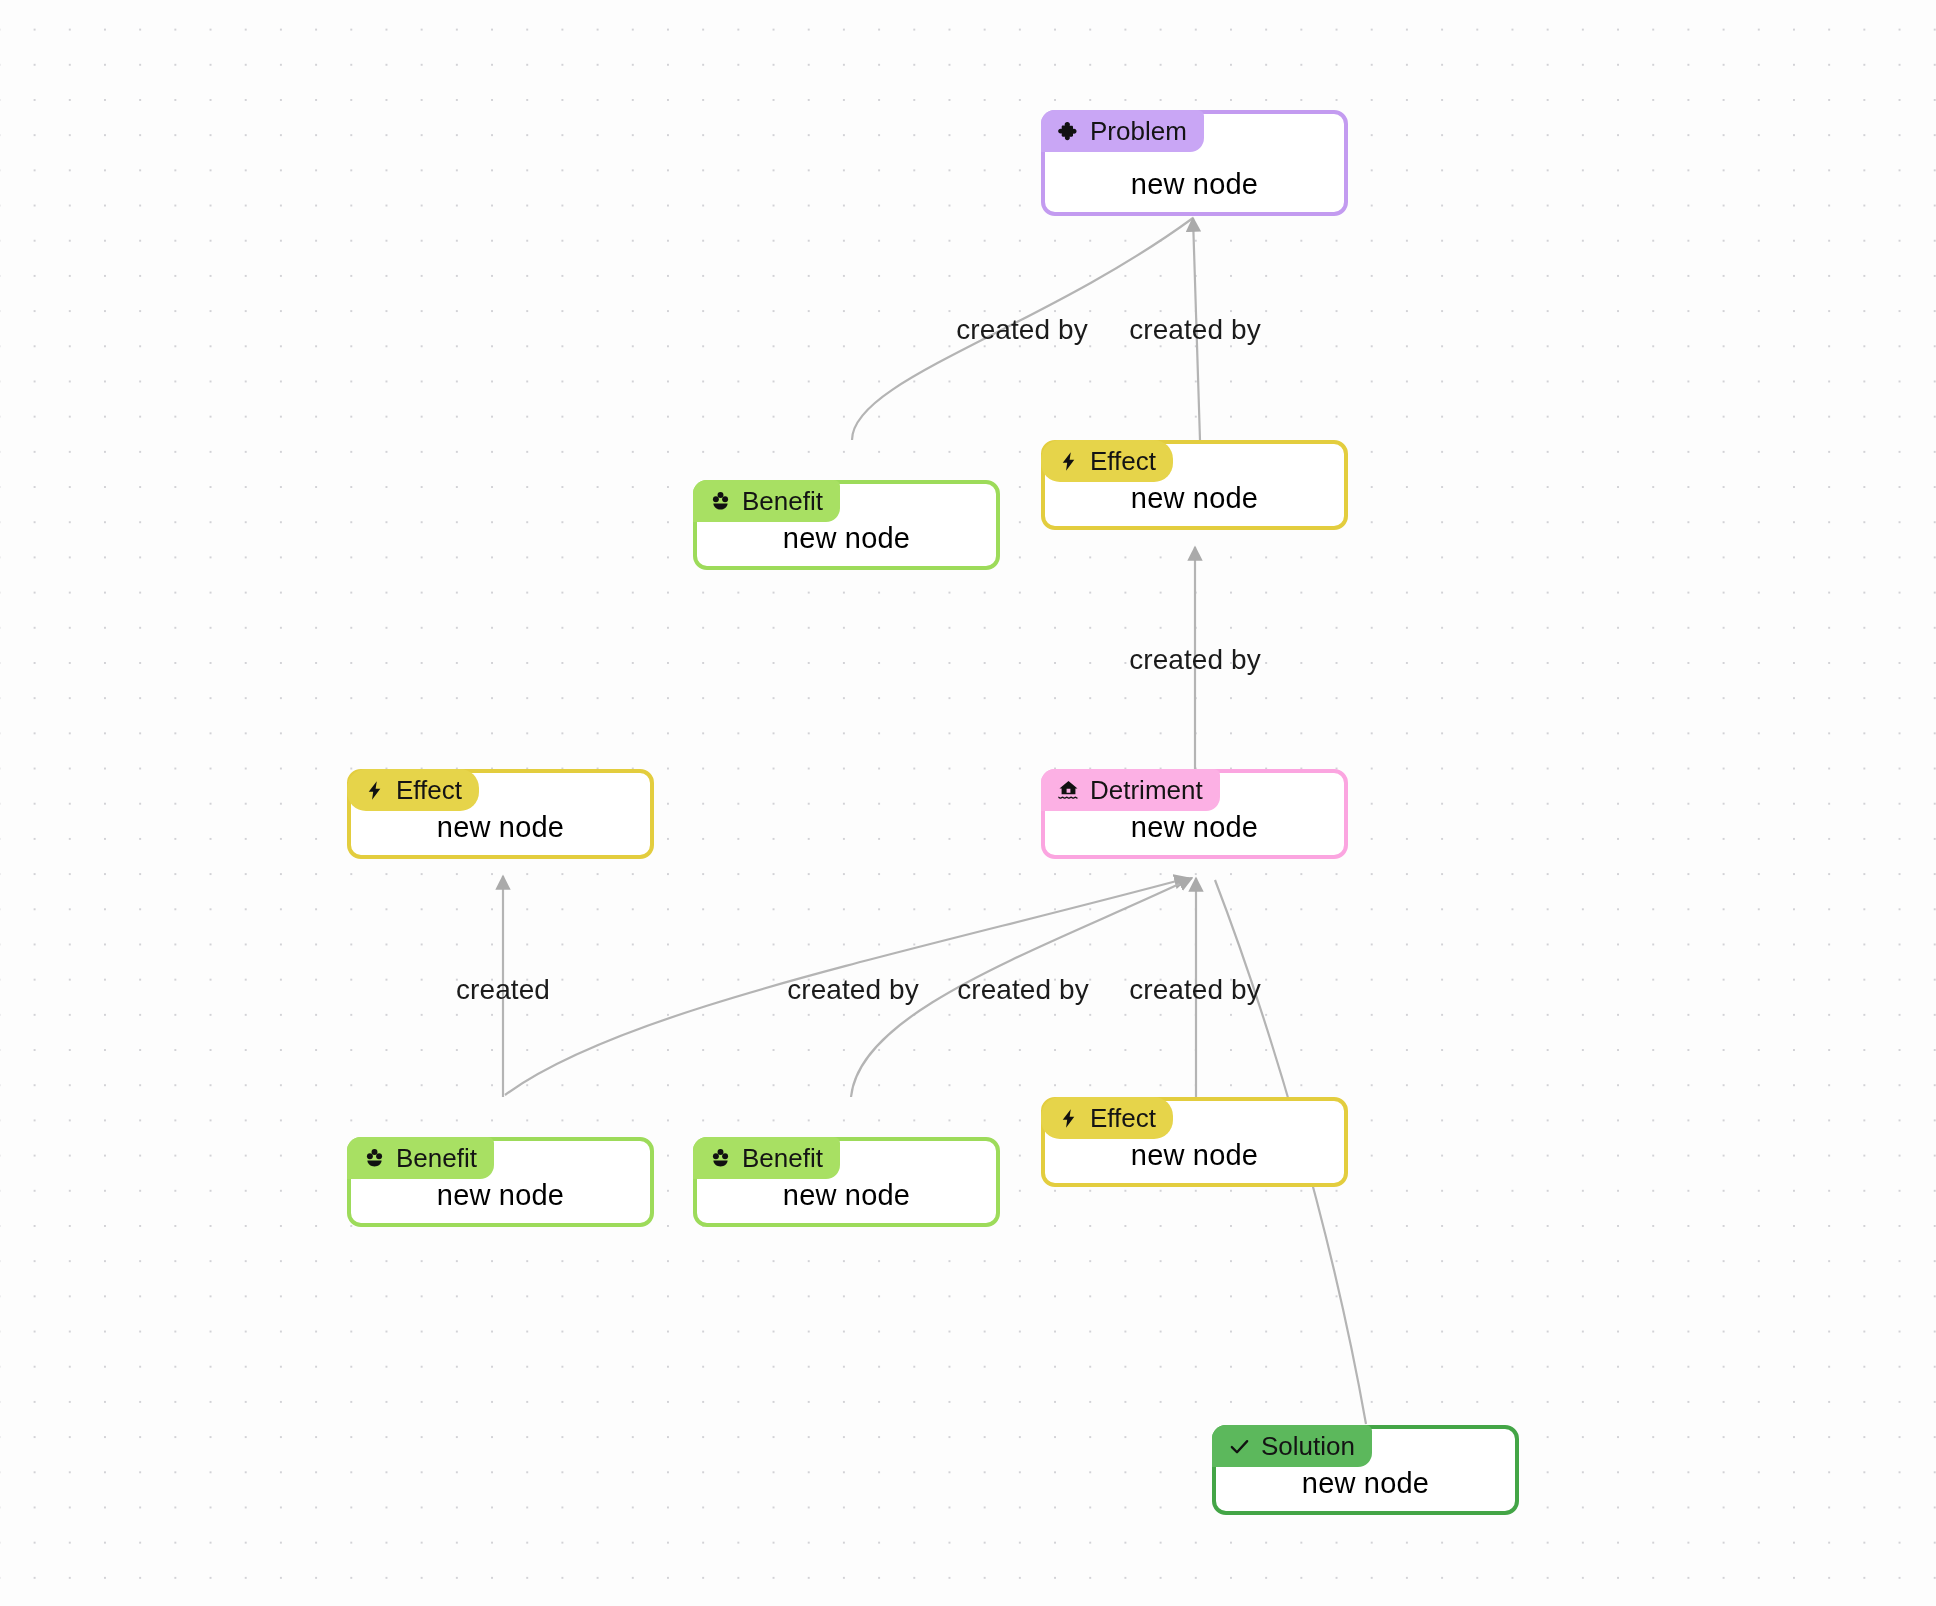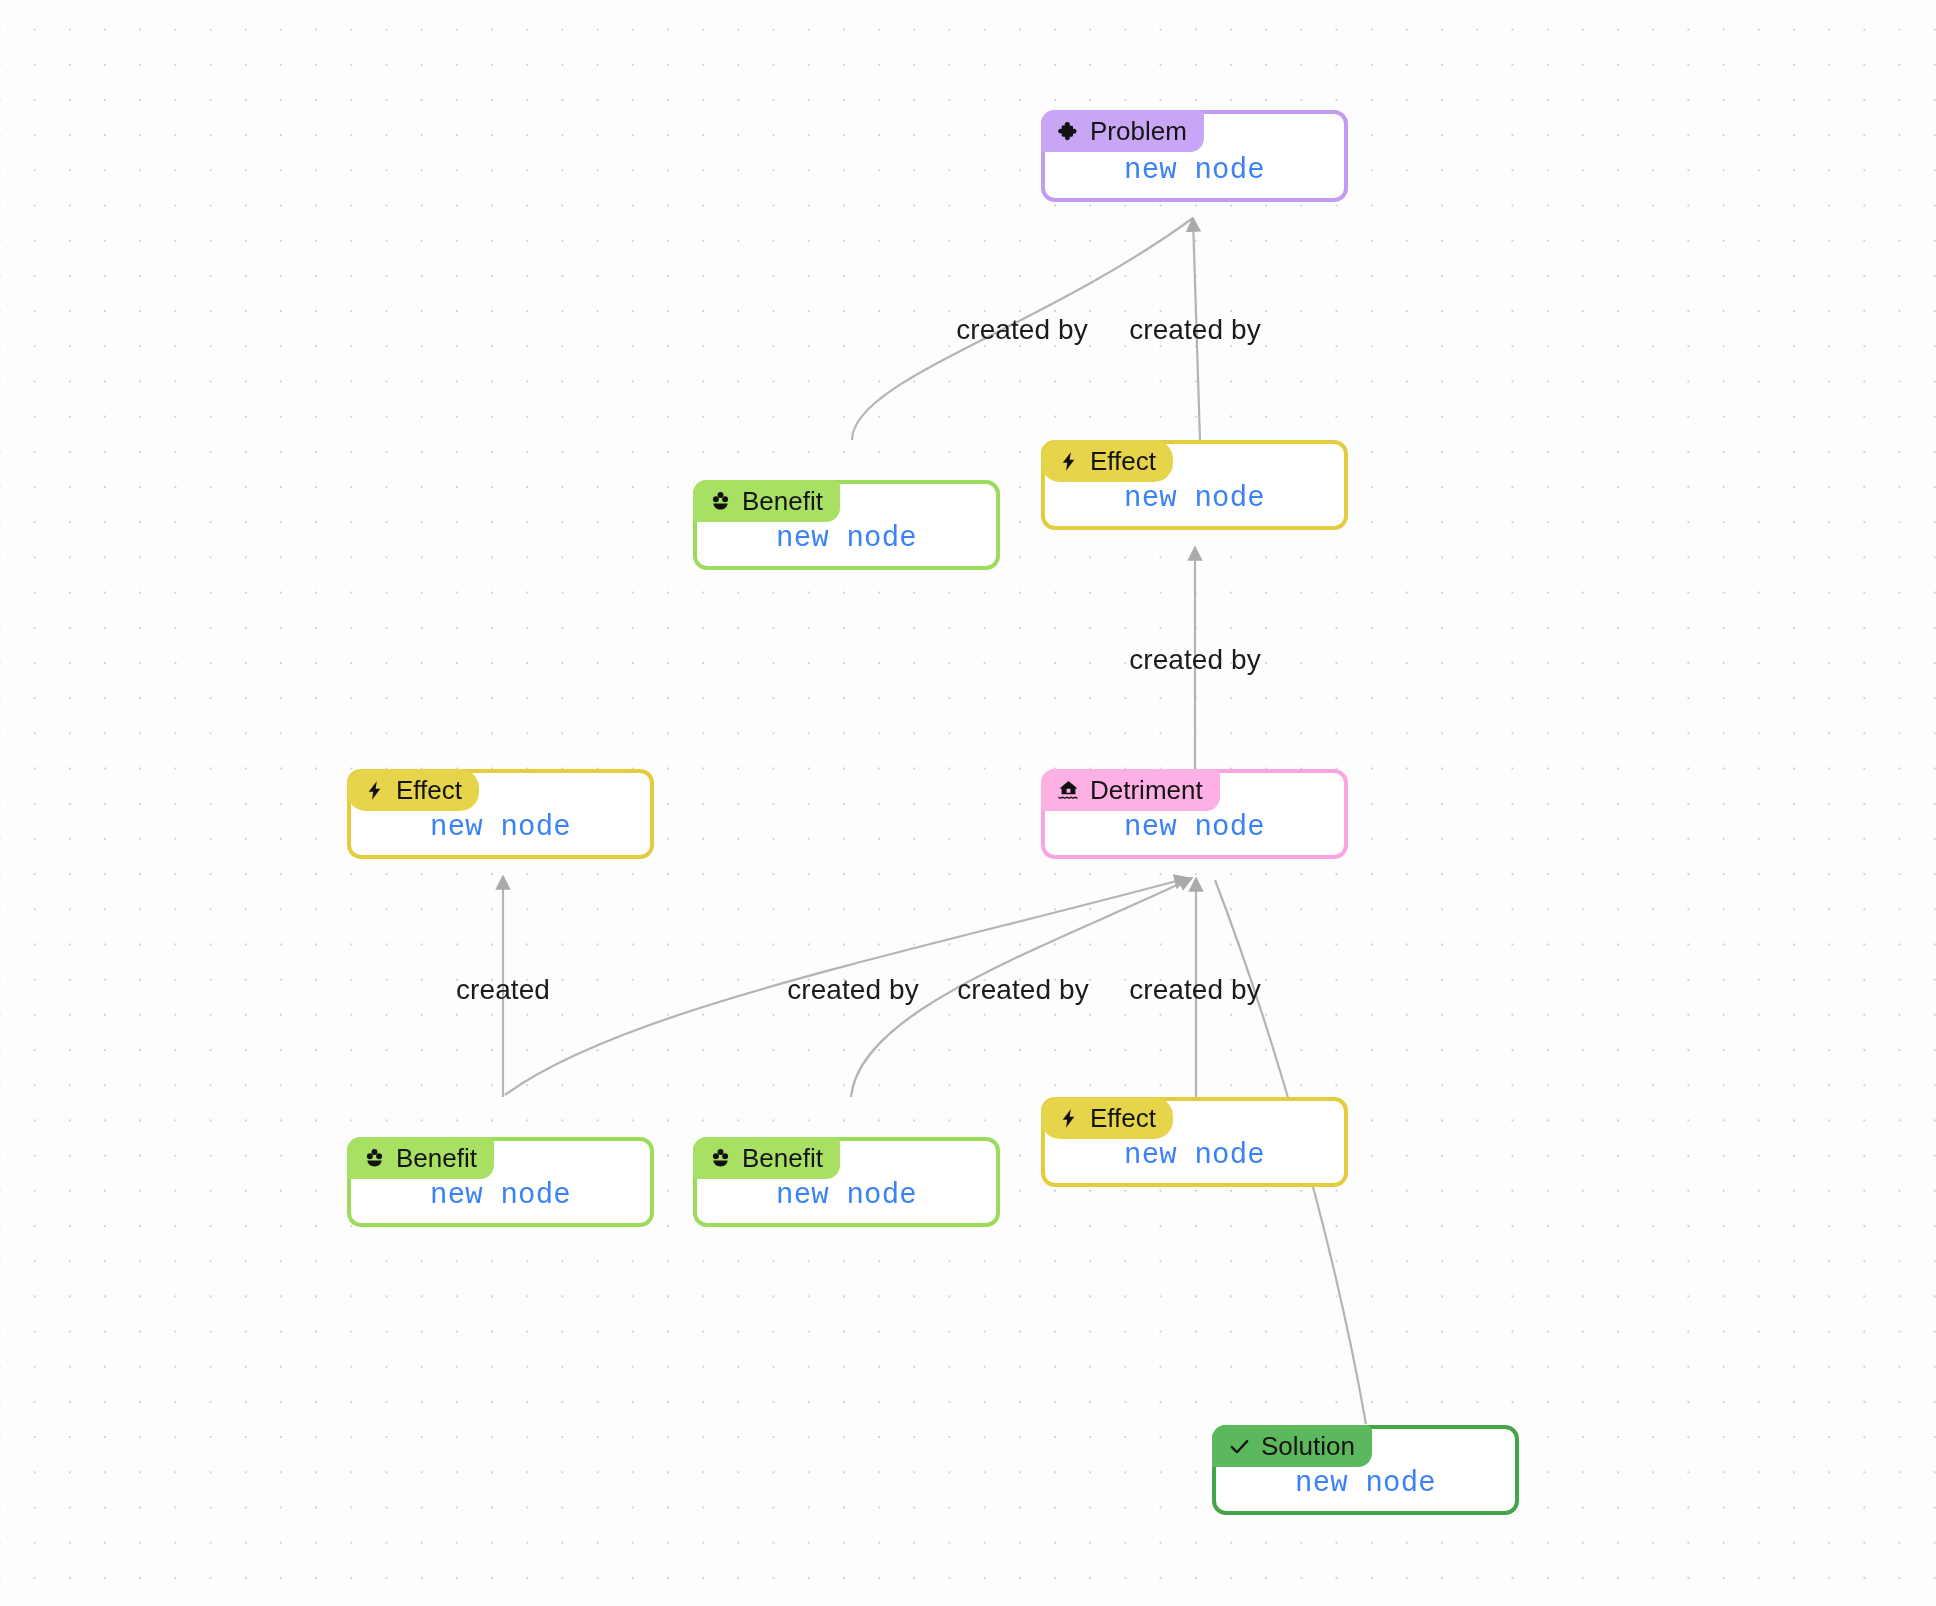--- a/index.html
+++ b/index.html
@@ -85,23 +85,22 @@
   .node-label {
     position: absolute;
     left: 0;
     right: 0;
     bottom: 0;
     height: 56px;
     display: flex;
     align-items: center;
     justify-content: center;
     font-size: 29px;
-    color: #3b82f6;
+    color: #000000;
     letter-spacing: 0.2px;
-    font-family: Liberation Mono, monospace;
   }
 
   
   .t-problem   { border-color: #c39bf0; }
   .t-problem   > .node-title { background: #c9a6f5; }
   .t-benefit   { border-color: #9ddb5a; margin-top: 40px; }
   .t-benefit   > .node-title { background: #a8e063; }
   .t-effect    { border-color: #e3cd3e; }
   .t-effect    > .node-title { background: #e6d44a; border-radius: 19px; }
   .t-detriment { border-color: #fba5e0; }
@@ -135,21 +134,21 @@
   <div id="edge-labels">
       <div class="edge-label" style="left: 1022px; top: 330px;">created by</div>
       <div class="edge-label" style="left: 1195px; top: 330px;">created by</div>
       <div class="edge-label" style="left: 1195px; top: 660px;">created by</div>
       <div class="edge-label" style="left: 503px; top: 990px;">created</div>
       <div class="edge-label" style="left: 853px; top: 990px;">created by</div>
       <div class="edge-label" style="left: 1023px; top: 990px;">created by</div>
       <div class="edge-label" style="left: 1195px; top: 990px;">created by</div>
     </div>
   <div id="nodes">
-      <div class="node t-problem" style="left: 1041px; top: 110px; width: 307px; height: 92px;">
+      <div class="node t-problem" style="left: 1041px; top: 110px; width: 307px; height: 106px;">
         <div class="node-title">
           <span class="glyph">
             <svg viewBox="0 0 24 24" width="23" height="23">
               <path fill="#111" d="M10.6 2.2c-1.5 0-2.6 1.1-2.6 2.5 0 .4.1.8.3 1.1H6.1c-.7 0-1.2.6-1.2 1.2v2.3c-.3-.2-.7-.3-1.1-.3-1.5 0-2.6 1.2-2.6 2.6s1.1 2.6 2.6 2.6c.4 0 .8-.1 1.1-.3v2.3c0 .7.6 1.2 1.2 1.2h2.4c-.2.4-.3.8-.3 1.2 0 1.4 1.2 2.5 2.6 2.5s2.6-1.1 2.6-2.5c0-.4-.1-.8-.3-1.2h2.4c.7 0 1.2-.6 1.2-1.2V14c.3.2.7.3 1.1.3 1.5 0 2.6-1.2 2.6-2.6s-1.1-2.6-2.6-2.6c-.4 0-.8.1-1.1.3V7.1c0-.7-.6-1.2-1.2-1.2h-2.3c.2-.4.3-.7.3-1.1 0-1.5-1.2-2.6-2.6-2.6z"></path>
             </svg>
           </span>
           <span>Problem</span>
         </div>
         <div class="node-label">new node</div>
       </div>

